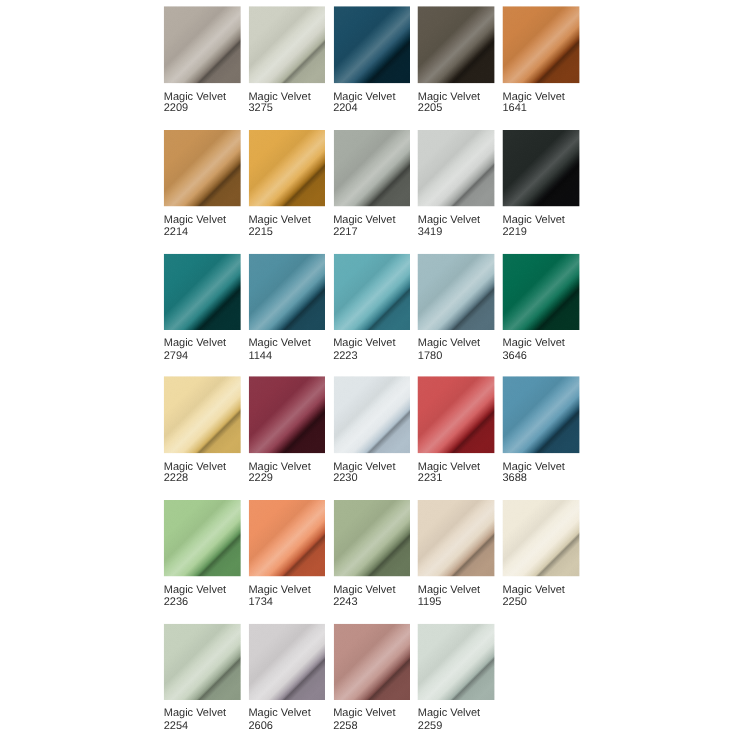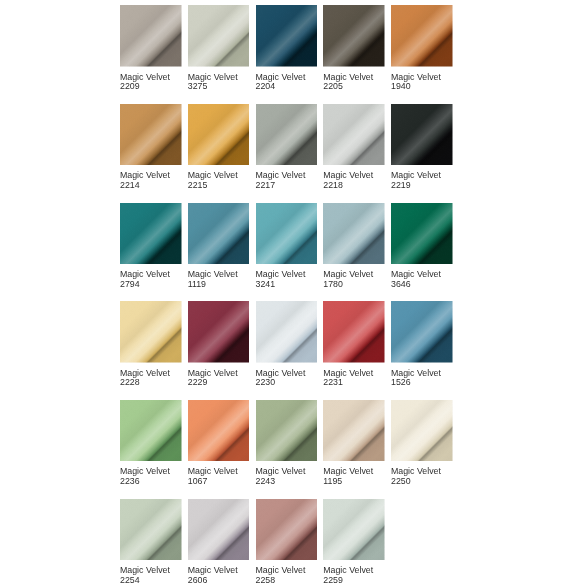--- a/index.html
+++ b/index.html
@@ -1,17 +1,17 @@
 <!DOCTYPE html>
 <html><head>
 <meta charset="utf-8">
 <style>
   html,body{margin:0;padding:0;background:#ffffff;}
   body{width:588px;height:588px;font-family:"Liberation Sans",sans-serif;overflow:hidden;}
-  #grid{position:absolute;left:120px;top:5.2px;width:334px;height:580px;}
+  #grid{position:absolute;left:131px;top:5.2px;width:334px;height:580px;}
   .card{position:absolute;width:61.5px;}
   .sw{width:61.5px;height:61.5px;display:block;}
   .swslot{width:61.5px;height:61.5px;line-height:0;}
   .lbl{font-size:8.8px;line-height:9.5px;color:#2f2f2f;margin-top:6.0px;}
 </style>
 </head>
 <body>
 
 <div id="grid">
     <div class="card" style="left: 0px; top: 0px;">
@@ -155,21 +155,21 @@
      <stop offset="0.706" stop-color="#813d15"></stop>
      <stop offset="0.726" stop-color="#592a0e"></stop>
      <stop offset="0.775" stop-color="#7a3a13"></stop>
      <stop offset="0.88" stop-color="#7f3c14"></stop>
      <stop offset="1.00" stop-color="#7c3b14"></stop>
    </linearGradient>
   </defs>
   <rect width="62" height="62" fill="url(#g4a)" filter="url(#g4n)"></rect>
  </svg>
       </div>
-    <div class="lbl"><span>Magic Velvet</span><br><span>1940</span></div>
+    <div class="lbl"><span>Magic Velvet</span><br><span>1641</span></div>
   </div>
     <div class="card" style="left: 0px; top: 98.7px;">
     <div class="swslot">
         <svg class="sw" viewBox="0 0 62 62" width="61.5" height="61.5" preserveAspectRatio="none">
   <defs>
    <filter id="g5n" x="0" y="0" width="100%" height="100%" color-interpolation-filters="sRGB">
      <feTurbulence type="fractalNoise" baseFrequency="0.55" numOctaves="2" seed="38" result="t"></feTurbulence>
      <feColorMatrix in="t" type="matrix" values="0 0 0 0 0.5 0 0 0 0 0.5 0 0 0 0 0.5 0 0 0 0.14 0" result="nn"></feColorMatrix>
      <feComposite in="nn" in2="SourceGraphic" operator="in" result="nc"></feComposite>
      <feBlend in="SourceGraphic" in2="nc" mode="overlay"></feBlend>
@@ -275,21 +275,21 @@
      <stop offset="0.706" stop-color="#979a98"></stop>
      <stop offset="0.726" stop-color="#696b6a"></stop>
      <stop offset="0.775" stop-color="#909391"></stop>
      <stop offset="0.88" stop-color="#969997"></stop>
      <stop offset="1.00" stop-color="#939694"></stop>
    </linearGradient>
   </defs>
   <rect width="62" height="62" fill="url(#g8a)" filter="url(#g8n)"></rect>
  </svg>
       </div>
-    <div class="lbl"><span>Magic Velvet</span><br><span>2218</span></div>
+    <div class="lbl"><span>Magic Velvet</span><br><span>3419</span></div>
   </div>
     <div class="card" style="left: 271px; top: 98.7px;">
     <div class="swslot">
         <svg class="sw" viewBox="0 0 62 62" width="61.5" height="61.5" preserveAspectRatio="none">
   <defs>
    <filter id="g9n" x="0" y="0" width="100%" height="100%" color-interpolation-filters="sRGB">
      <feTurbulence type="fractalNoise" baseFrequency="0.55" numOctaves="2" seed="66" result="t"></feTurbulence>
      <feColorMatrix in="t" type="matrix" values="0 0 0 0 0.5 0 0 0 0 0.5 0 0 0 0 0.5 0 0 0 0.14 0" result="nn"></feColorMatrix>
      <feComposite in="nn" in2="SourceGraphic" operator="in" result="nc"></feComposite>
      <feBlend in="SourceGraphic" in2="nc" mode="overlay"></feBlend>
@@ -365,21 +365,21 @@
      <stop offset="0.706" stop-color="#1d4b5c"></stop>
      <stop offset="0.726" stop-color="#143440"></stop>
      <stop offset="0.775" stop-color="#1b4757"></stop>
      <stop offset="0.88" stop-color="#1c4a5b"></stop>
      <stop offset="1.00" stop-color="#1b4959"></stop>
    </linearGradient>
   </defs>
   <rect width="62" height="62" fill="url(#g11a)" filter="url(#g11n)"></rect>
  </svg>
       </div>
-    <div class="lbl"><span>Magic Velvet</span><br><span>1119</span></div>
+    <div class="lbl"><span>Magic Velvet</span><br><span>1144</span></div>
   </div>
     <div class="card" style="left: 135.5px; top: 197.4px;">
     <div class="swslot">
         <svg class="sw" viewBox="0 0 62 62" width="61.5" height="61.5" preserveAspectRatio="none">
   <defs>
    <filter id="g12n" x="0" y="0" width="100%" height="100%" color-interpolation-filters="sRGB">
      <feTurbulence type="fractalNoise" baseFrequency="0.55" numOctaves="2" seed="87" result="t"></feTurbulence>
      <feColorMatrix in="t" type="matrix" values="0 0 0 0 0.5 0 0 0 0 0.5 0 0 0 0 0.5 0 0 0 0.14 0" result="nn"></feColorMatrix>
      <feComposite in="nn" in2="SourceGraphic" operator="in" result="nc"></feComposite>
      <feBlend in="SourceGraphic" in2="nc" mode="overlay"></feBlend>
@@ -395,21 +395,21 @@
      <stop offset="0.706" stop-color="#307281"></stop>
      <stop offset="0.726" stop-color="#214f5a"></stop>
      <stop offset="0.775" stop-color="#2d6c7b"></stop>
      <stop offset="0.88" stop-color="#2f7180"></stop>
      <stop offset="1.00" stop-color="#2e6f7d"></stop>
    </linearGradient>
   </defs>
   <rect width="62" height="62" fill="url(#g12a)" filter="url(#g12n)"></rect>
  </svg>
       </div>
-    <div class="lbl"><span>Magic Velvet</span><br><span>3241</span></div>
+    <div class="lbl"><span>Magic Velvet</span><br><span>2223</span></div>
   </div>
     <div class="card" style="left: 203.25px; top: 197.4px;">
     <div class="swslot">
         <svg class="sw" viewBox="0 0 62 62" width="61.5" height="61.5" preserveAspectRatio="none">
   <defs>
    <filter id="g13n" x="0" y="0" width="100%" height="100%" color-interpolation-filters="sRGB">
      <feTurbulence type="fractalNoise" baseFrequency="0.55" numOctaves="2" seed="94" result="t"></feTurbulence>
      <feColorMatrix in="t" type="matrix" values="0 0 0 0 0.5 0 0 0 0 0.5 0 0 0 0 0.5 0 0 0 0.14 0" result="nn"></feColorMatrix>
      <feComposite in="nn" in2="SourceGraphic" operator="in" result="nc"></feComposite>
      <feBlend in="SourceGraphic" in2="nc" mode="overlay"></feBlend>
@@ -605,21 +605,21 @@
      <stop offset="0.706" stop-color="#1f4b62"></stop>
      <stop offset="0.726" stop-color="#153443"></stop>
      <stop offset="0.775" stop-color="#1d475c"></stop>
      <stop offset="0.88" stop-color="#1e4a60"></stop>
      <stop offset="1.00" stop-color="#1d495e"></stop>
    </linearGradient>
   </defs>
   <rect width="62" height="62" fill="url(#g19a)" filter="url(#g19n)"></rect>
  </svg>
       </div>
-    <div class="lbl"><span>Magic Velvet</span><br><span>1526</span></div>
+    <div class="lbl"><span>Magic Velvet</span><br><span>3688</span></div>
   </div>
     <div class="card" style="left: 0px; top: 394.8px;">
     <div class="swslot">
         <svg class="sw" viewBox="0 0 62 62" width="61.5" height="61.5" preserveAspectRatio="none">
   <defs>
    <filter id="g20n" x="0" y="0" width="100%" height="100%" color-interpolation-filters="sRGB">
      <feTurbulence type="fractalNoise" baseFrequency="0.55" numOctaves="2" seed="143" result="t"></feTurbulence>
      <feColorMatrix in="t" type="matrix" values="0 0 0 0 0.5 0 0 0 0 0.5 0 0 0 0 0.5 0 0 0 0.14 0" result="nn"></feColorMatrix>
      <feComposite in="nn" in2="SourceGraphic" operator="in" result="nc"></feComposite>
      <feBlend in="SourceGraphic" in2="nc" mode="overlay"></feBlend>
@@ -665,21 +665,21 @@
      <stop offset="0.706" stop-color="#b85434"></stop>
      <stop offset="0.726" stop-color="#803a24"></stop>
      <stop offset="0.775" stop-color="#b05031"></stop>
      <stop offset="0.88" stop-color="#b75333"></stop>
      <stop offset="1.00" stop-color="#b35132"></stop>
    </linearGradient>
   </defs>
   <rect width="62" height="62" fill="url(#g21a)" filter="url(#g21n)"></rect>
  </svg>
       </div>
-    <div class="lbl"><span>Magic Velvet</span><br><span>1067</span></div>
+    <div class="lbl"><span>Magic Velvet</span><br><span>1734</span></div>
   </div>
     <div class="card" style="left: 135.5px; top: 394.8px;">
     <div class="swslot">
         <svg class="sw" viewBox="0 0 62 62" width="61.5" height="61.5" preserveAspectRatio="none">
   <defs>
    <filter id="g22n" x="0" y="0" width="100%" height="100%" color-interpolation-filters="sRGB">
      <feTurbulence type="fractalNoise" baseFrequency="0.55" numOctaves="2" seed="157" result="t"></feTurbulence>
      <feColorMatrix in="t" type="matrix" values="0 0 0 0 0.5 0 0 0 0 0.5 0 0 0 0 0.5 0 0 0 0.14 0" result="nn"></feColorMatrix>
      <feComposite in="nn" in2="SourceGraphic" operator="in" result="nc"></feComposite>
      <feBlend in="SourceGraphic" in2="nc" mode="overlay"></feBlend>

